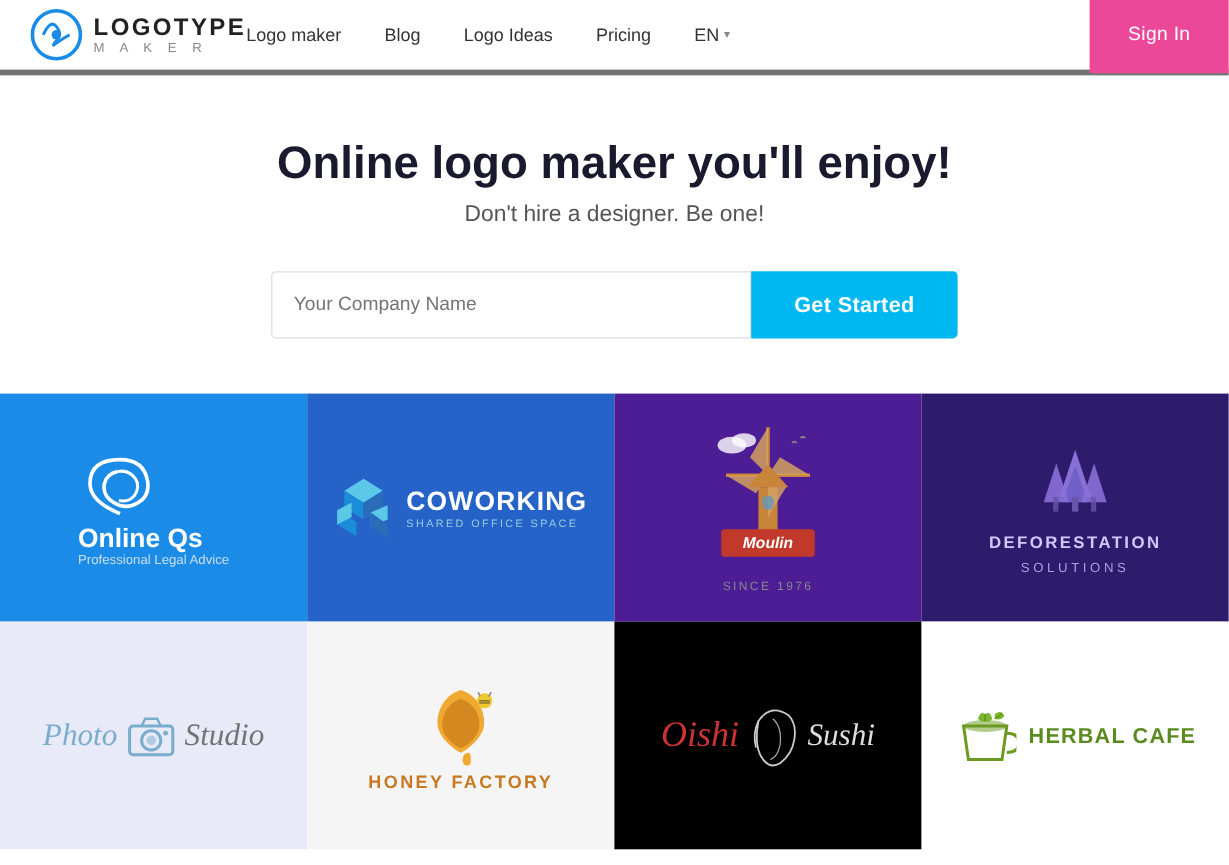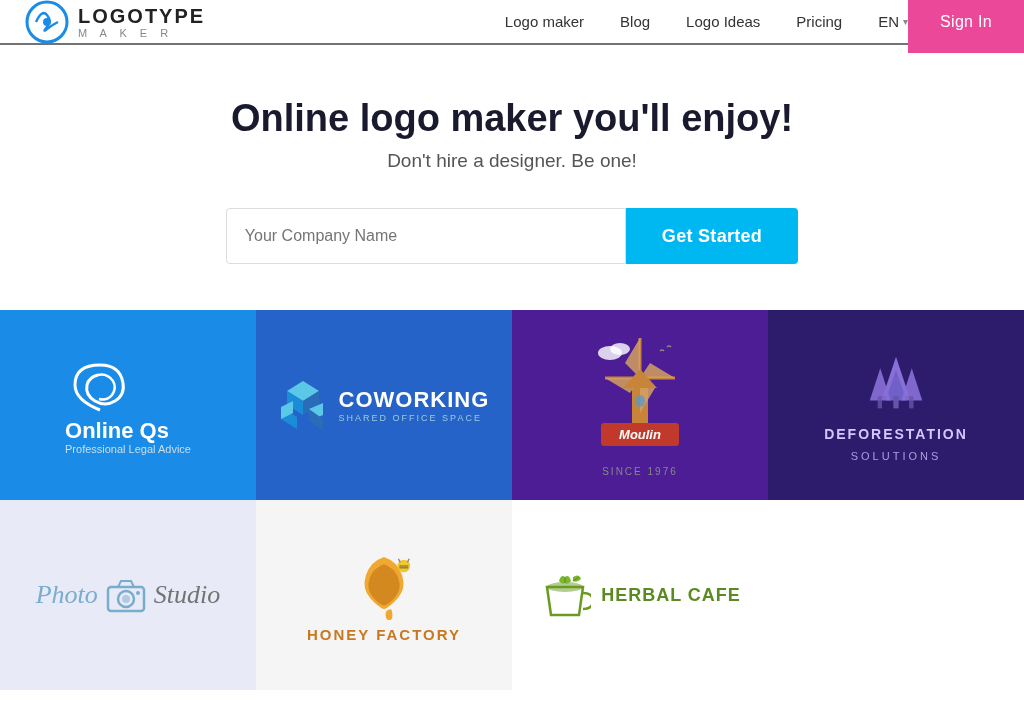--- a/index.html
+++ b/index.html
@@ -4,22 +4,22 @@
   <style>
     * { margin: 0; padding: 0; box-sizing: border-box; }
     body { font-family: 'Segoe UI', Arial, sans-serif; background: #fff; overflow-x: hidden; }
 
     
     header {
       display: flex;
       align-items: center;
       justify-content: space-between;
       padding: 0 0 0 24px;
-      height: 45px;
-      border-bottom: 2px solid #737373;
+      height: 63px;
+      border-bottom: 5px solid #737373;
       background: #fff;
     }
     .logo-wrap {
       display: flex;
       align-items: center;
       gap: 8px;
     }
     .logo-icon {
       width: 46px;
       height: 46px;
@@ -39,21 +39,21 @@
       font-size: 11px;
       letter-spacing: 5px;
       color: #888;
       font-weight: 400;
     }
     nav {
       display: flex;
       align-items: center;
       gap: 36px;
       flex: 1;
-      justify-content: flex-end;
+      justify-content: flex-start;
     }
     nav a {
       text-decoration: none;
       color: #333;
       font-size: 15px;
       font-weight: 400;
     }
     .lang-btn {
       display: flex;
       align-items: center;
@@ -484,20 +484,34 @@
         <line x1="58" y1="16" x2="56" y2="12" stroke="#888" stroke-width="1.5"></line>
         <line x1="66" y1="16" x2="68" y2="12" stroke="#888" stroke-width="1.5"></line>
 
         <line x1="57" y1="20" x2="67" y2="20" stroke="#333" stroke-width="1.5" opacity="0.5"></line>
         <line x1="57" y1="22" x2="67" y2="22" stroke="#333" stroke-width="1.5" opacity="0.5"></line>
       </svg>
       <div class="honey-name">HONEY FACTORY</div>
     </div>
   </div>
 
+  <div class="grid-cell cell-black">
+    <div class="oishi-logo">
+      <div class="oishi-wrap">
+        <span style="font-size:30px; font-style:italic; color:#cc3333; font-family: Georgia, 'Times New Roman', serif;">Oishi</span>
+        <svg width="45" height="65" viewBox="0 0 45 65">
+
+          <path d="M10 20 Q20 5 35 15 Q42 22 40 35 Q38 48 28 55 Q20 60 14 52 Q6 42 10 20Z" fill="none" stroke="#ccc" stroke-width="1.5"></path>
+          <path d="M22 18 Q30 25 28 40 Q26 50 20 52" stroke="#aaa" stroke-width="1" fill="none"></path>
+          <path d="M10 20 Q5 30 8 42" stroke="#ccc" stroke-width="1.5" fill="none"></path>
+        </svg>
+        <span style="font-size:26px; font-style:italic; color:#ddd; font-family: Georgia, 'Times New Roman', serif;">Sushi</span>
+      </div>
+    </div>
+  </div>
 
   <div class="grid-cell cell-white-herbal">
     <div class="herbal-logo">
       <svg class="herbal-cup" viewBox="0 0 52 52">
 
         <path d="M8 18 L12 46 L40 46 L44 18Z" fill="none" stroke="#6a9a20" stroke-width="2.5"></path>
         <ellipse cx="26" cy="18" rx="18" ry="5" fill="#6a9a20" opacity="0.5"></ellipse>
 
         <path d="M44 24 Q54 24 54 32 Q54 40 44 40" fill="none" stroke="#6a9a20" stroke-width="2.5"></path>
 

